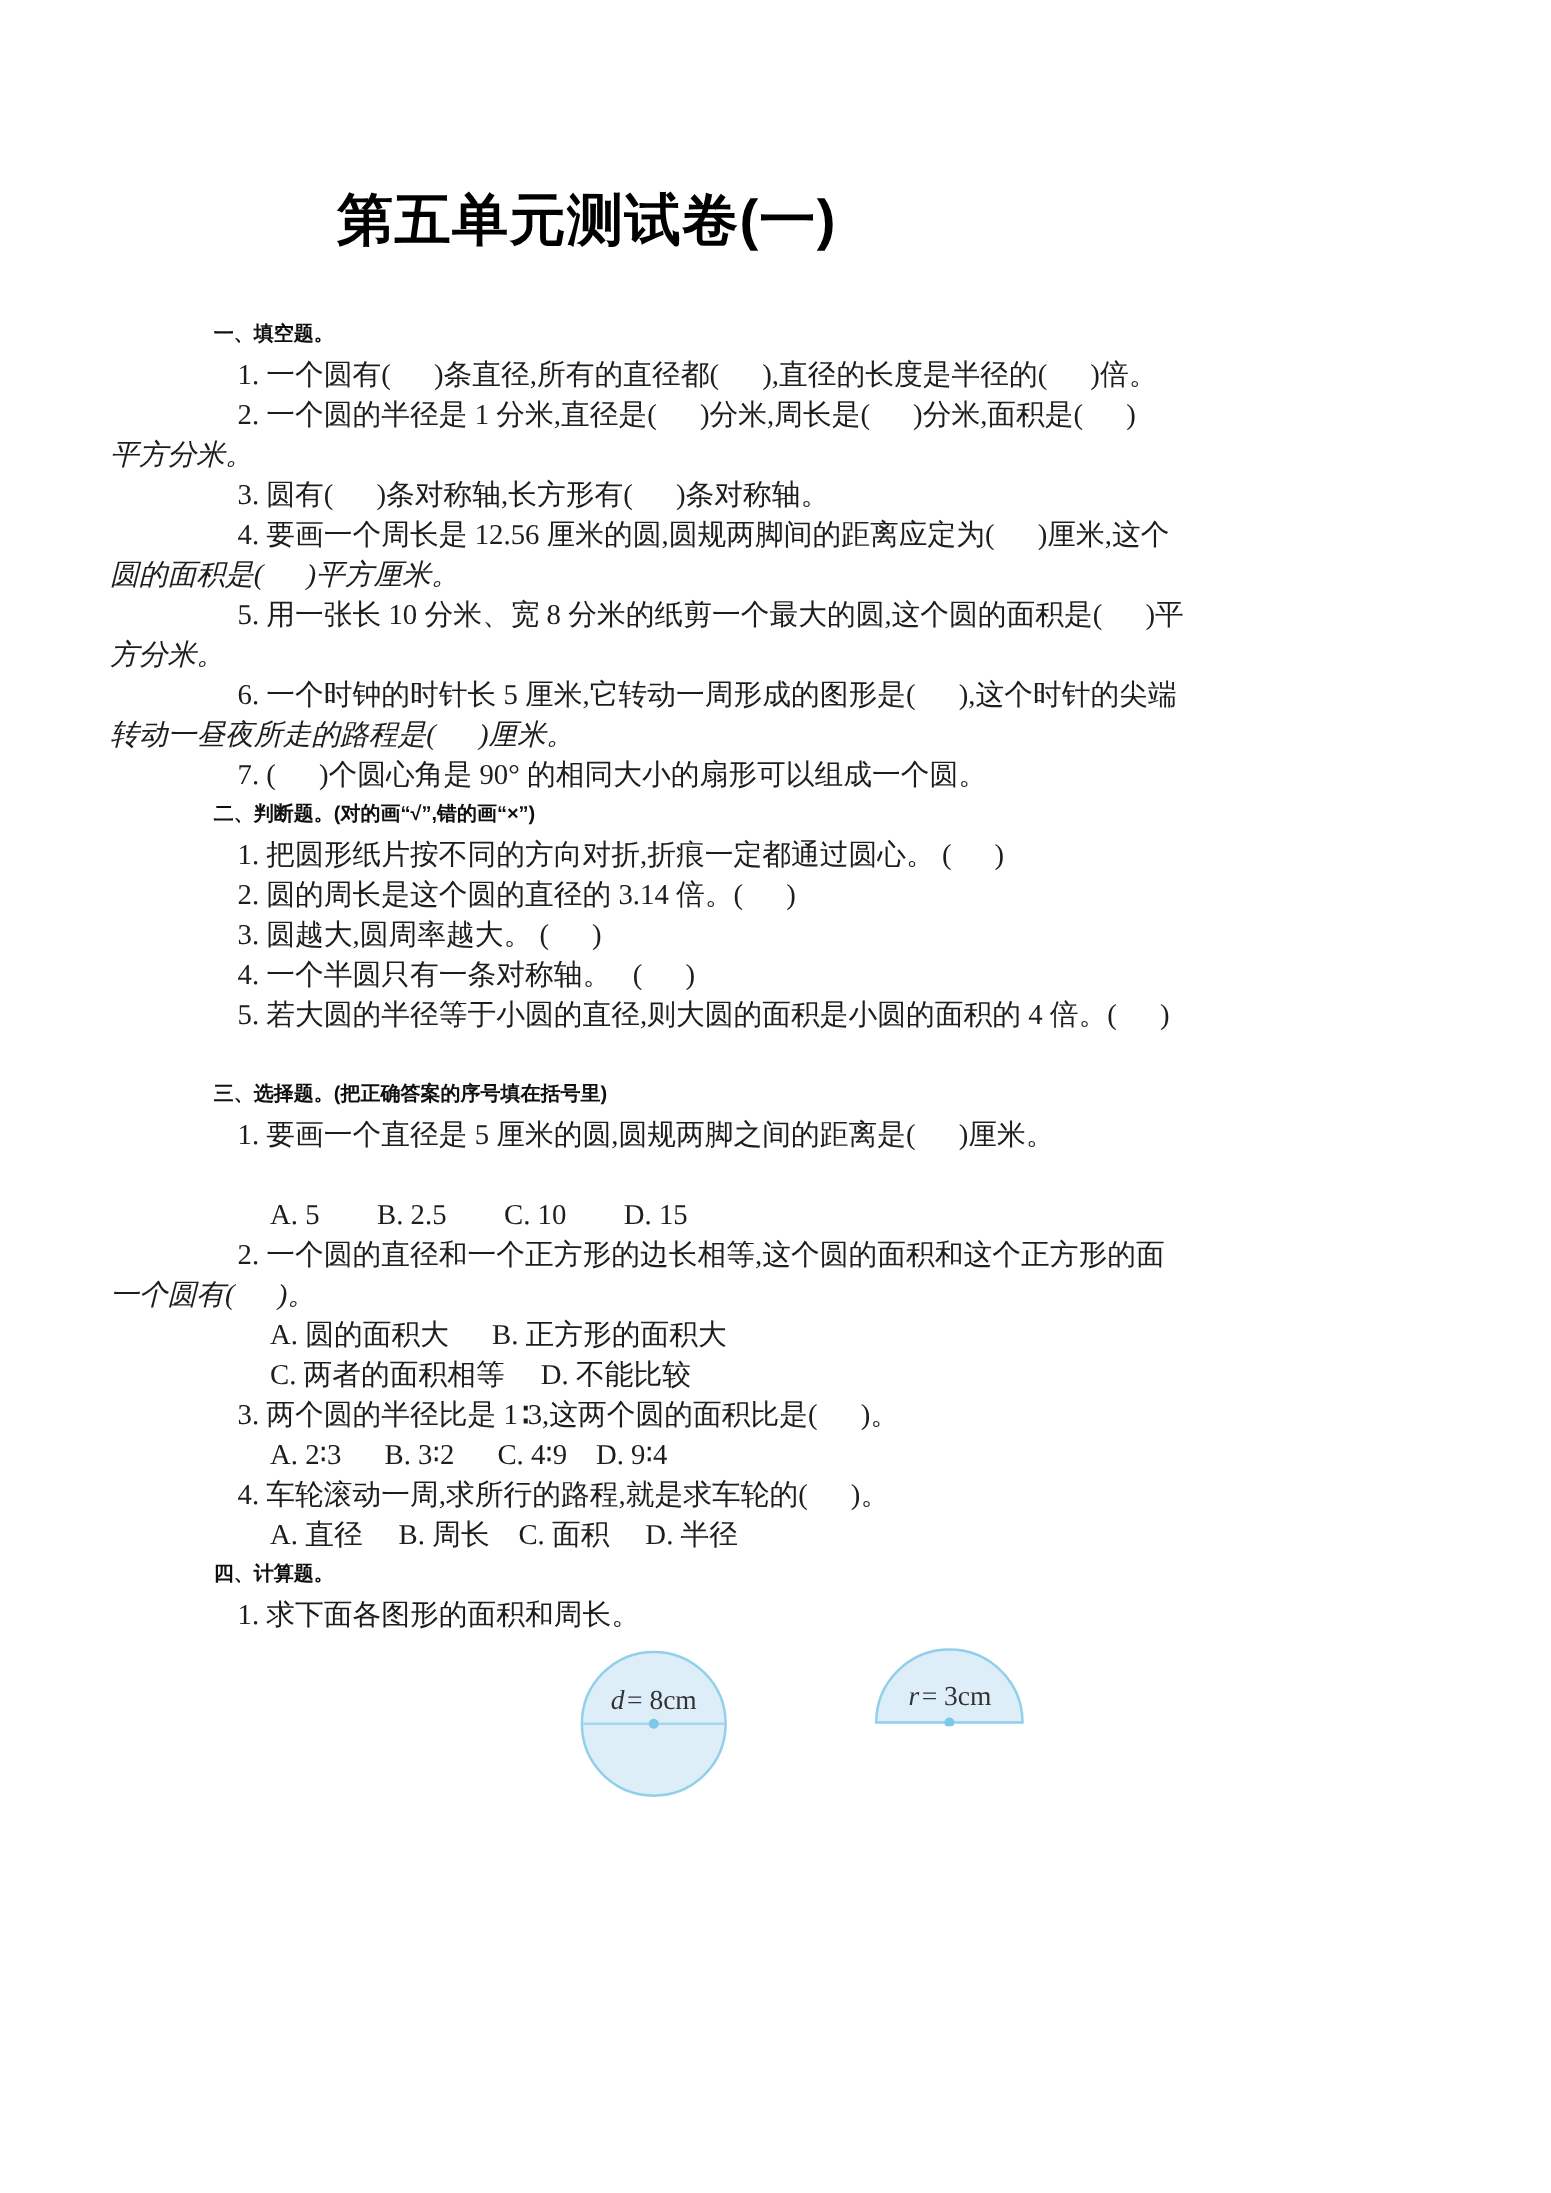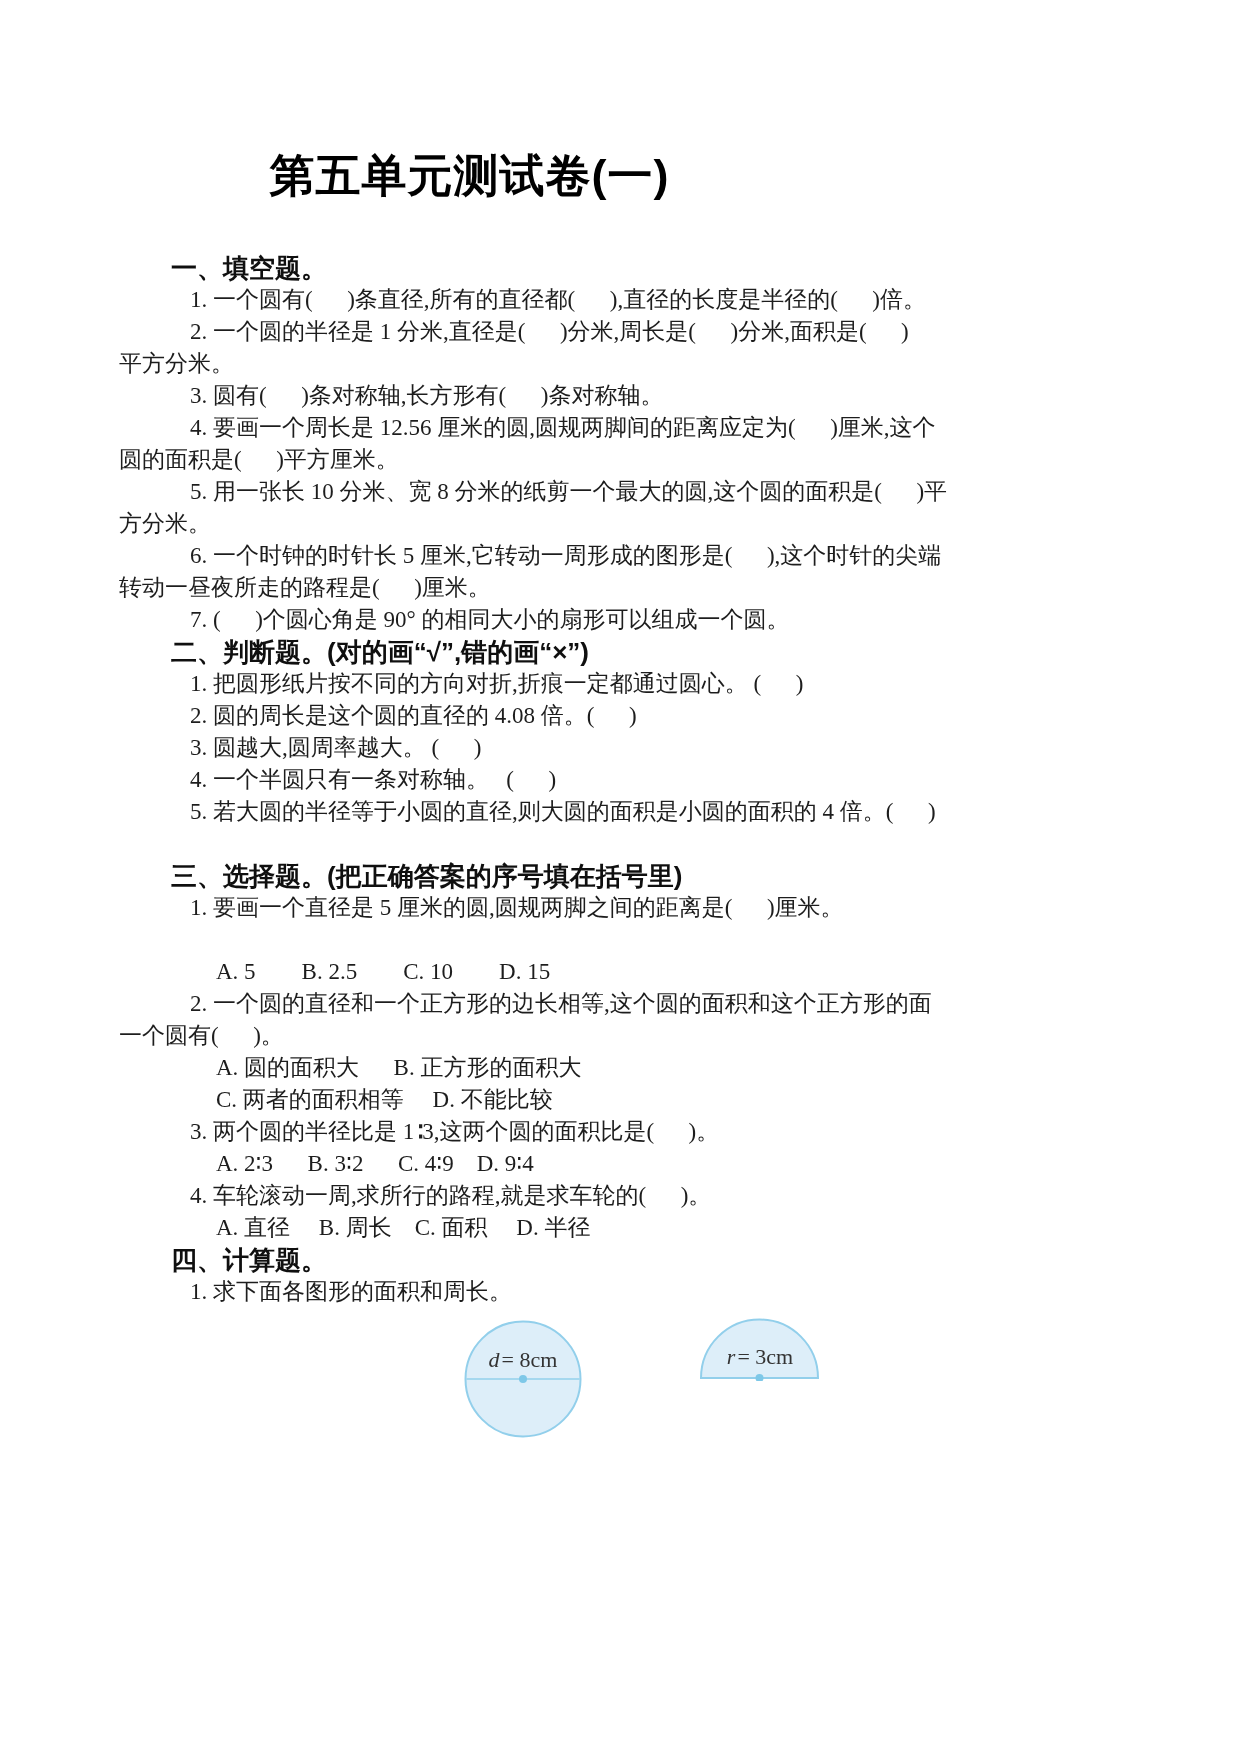--- a/index.html
+++ b/index.html
@@ -25,26 +25,26 @@
   }
   .content{
     position:absolute;
     top:252px;left:0;width:100%;
     font-size:23px;
   }
   .line{height:32px;line-height:32px;white-space:pre;}
   .h{
     font-family:"Liberation Sans","DejaVu Sans",sans-serif;
     font-weight:bold;
-    font-size:26px;
+    font-size:16px;
     color:#0f0f0f;
     padding-left:171px;
   }
   .item{padding-left:190px;}
-  .cont{padding-left:119px;}
+  .cont{padding-left:88px;font-style:italic;}
   .opt{padding-left:216px;}
   .spacer{height:32px;}
   .fig{position:absolute;}
   .fig-circle{left:464px;top:1320px;width:118px;height:118px;}
   .fig-semi{left:699px;top:1318px;width:122px;height:63px;}
   .fig svg{display:block;}
   .fig-label{
     position:absolute;left:0;width:100%;
     text-align:center;
     font-size:22px;color:#333;
@@ -71,21 +71,21 @@
     <div class="line item">4. 要画一个周长是 12.56 厘米的圆,圆规两脚间的距离应定为(      )厘米,这个</div>
     <div class="line cont">圆的面积是(      )平方厘米。</div>
     <div class="line item">5. 用一张长 10 分米、宽 8 分米的纸剪一个最大的圆,这个圆的面积是(      )平</div>
     <div class="line cont">方分米。</div>
     <div class="line item">6. 一个时钟的时针长 5 厘米,它转动一周形成的图形是(      ),这个时针的尖端</div>
     <div class="line cont">转动一昼夜所走的路程是(      )厘米。</div>
     <div class="line item">7. (      )个圆心角是 90° 的相同大小的扇形可以组成一个圆。</div>
 
     <div class="line h">二、判断题。(对的画“√”,错的画“×”)</div>
     <div class="line item">1. 把圆形纸片按不同的方向对折,折痕一定都通过圆心。 (      )</div>
-    <div class="line item">2. 圆的周长是这个圆的直径的 4.08 倍。(      )</div>
+    <div class="line item">2. 圆的周长是这个圆的直径的 3.14 倍。(      )</div>
     <div class="line item">3. 圆越大,圆周率越大。 (      )</div>
     <div class="line item">4. 一个半圆只有一条对称轴。   (      )</div>
     <div class="line item">5. 若大圆的半径等于小圆的直径,则大圆的面积是小圆的面积的 4 倍。(      )</div>
 
     <div class="spacer"></div>
 
     <div class="line h">三、选择题。(把正确答案的序号填在括号里)</div>
     <div class="line item">1. 要画一个直径是 5 厘米的圆,圆规两脚之间的距离是(      )厘米。</div>
     <div class="spacer"></div>
     <div class="line opt">A. 5        B. 2.5        C. 10        D. 15</div>

